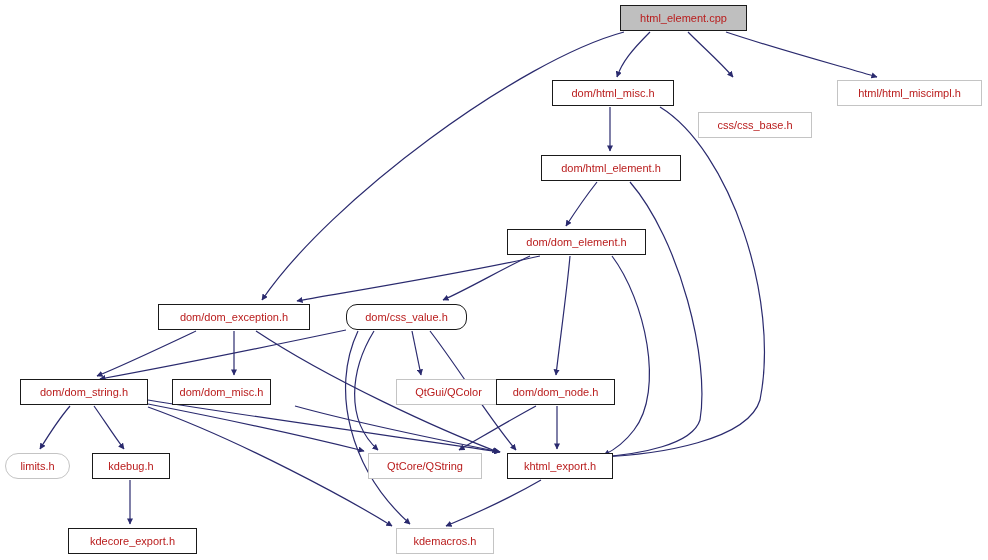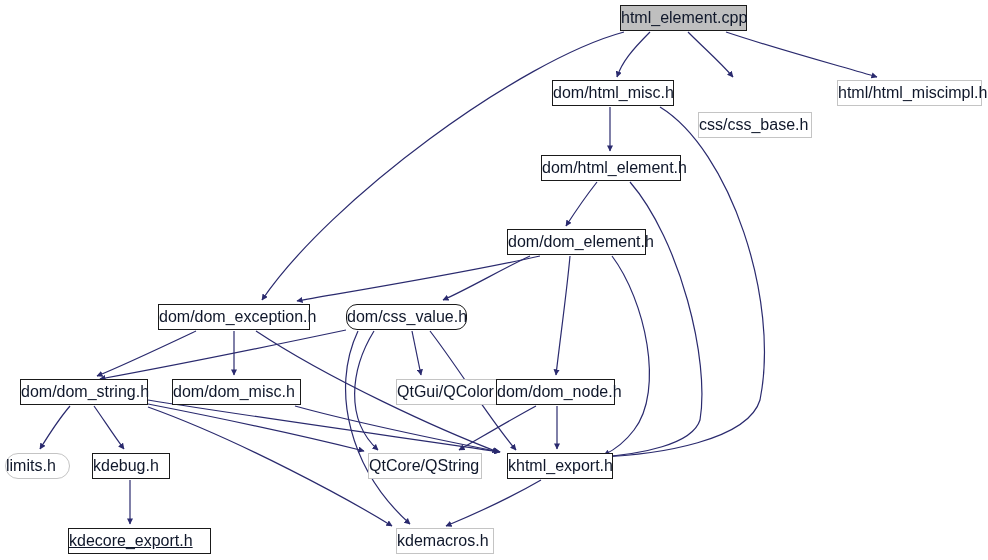--- a/index.html
+++ b/index.html
@@ -21,24 +21,24 @@
     top: 0;
     width: 988px;
     height: 560px;
     pointer-events: none;
   }
   .node {
     position: absolute;
     box-sizing: border-box;
     display: flex;
     align-items: center;
-    justify-content: flex-start;
-    font-size: 16px;
+    justify-content: center;
+    font-size: 11px;
     line-height: 1;
-    color: #0f172a;
+    color: #b91c1c;
     white-space: nowrap;
     background: #ffffff;
     border: 1px solid #c4c4c4;
     z-index: 5;
   }
   .node.internal {
     border: 1px solid #1a1a1a;
     background: #ffffff;
   }
   .node.root {
@@ -112,42 +112,42 @@
       </div>
       <div class="node internal" style="left: 158px; top: 304px; width: 152px; height: 26px;">
         <span>dom/dom_exception.h</span>
       </div>
       <div class="node internal" style="left: 346px; top: 304px; width: 121px; height: 26px; border-radius: 11px;">
         <span>dom/css_value.h</span>
       </div>
       <div class="node internal" style="left: 20px; top: 379px; width: 128px; height: 26px;">
         <span>dom/dom_string.h</span>
       </div>
-      <div class="node internal" style="left: 172px; top: 379px; width: 129px; height: 26px;">
+      <div class="node internal" style="left: 172px; top: 379px; width: 99px; height: 26px;">
         <span>dom/dom_misc.h</span>
       </div>
       <div class="node external" style="left: 368px; top: 379px; width: 105px; height: 26px; margin-left: 28px;">
         <span>QtGui/QColor</span>
       </div>
       <div class="node internal" style="left: 496px; top: 379px; width: 119px; height: 26px;">
         <span>dom/dom_node.h</span>
       </div>
       <div class="node external" style="left: 5px; top: 453px; width: 65px; height: 26px; border-radius: 13px;">
         <span>limits.h</span>
       </div>
       <div class="node internal" style="left: 92px; top: 453px; width: 78px; height: 26px;">
         <span>kdebug.h</span>
       </div>
       <div class="node external" style="left: 368px; top: 453px; width: 114px; height: 26px;">
         <span>QtCore/QString</span>
       </div>
       <div class="node internal" style="left: 507px; top: 453px; width: 106px; height: 26px;">
         <span>khtml_export.h</span>
       </div>
-      <div class="node internal" style="left: 68px; top: 528px; width: 143px; height: 26px; text-decoration: underline;">
+      <div class="node internal" style="left: 68px; top: 528px; width: 129px; height: 26px;">
         <span>kdecore_export.h</span>
       </div>
       <div class="node external" style="left: 396px; top: 528px; width: 98px; height: 26px;">
         <span>kdemacros.h</span>
       </div>
     </div>
 
 </div>
 
 </body></html>

